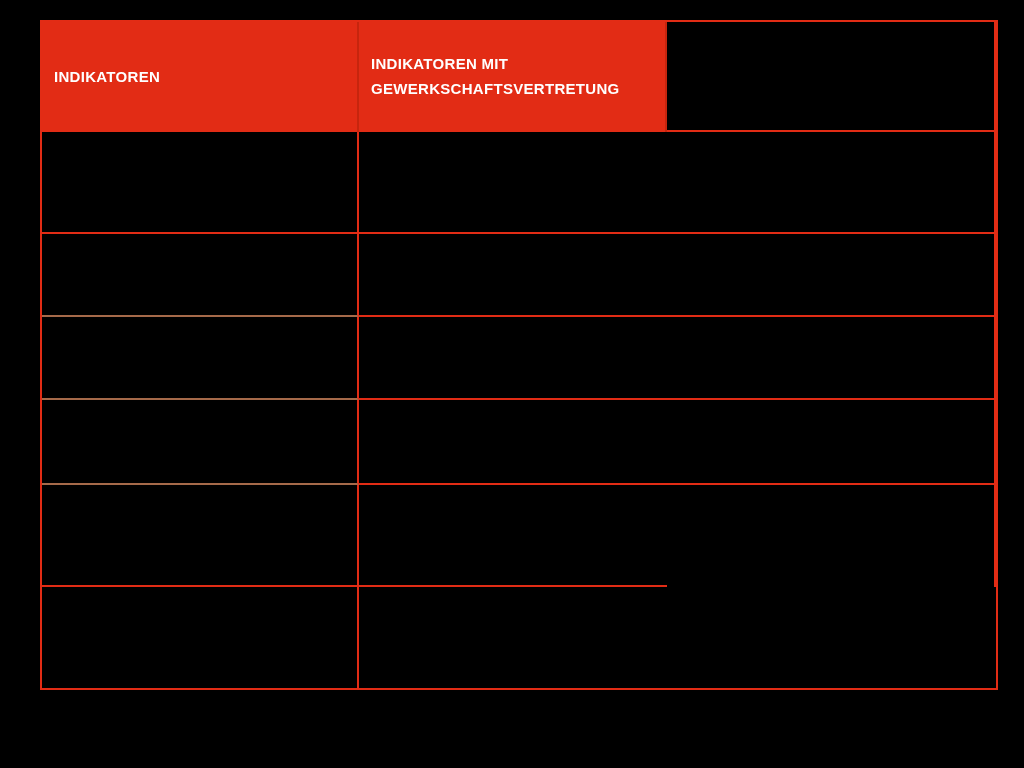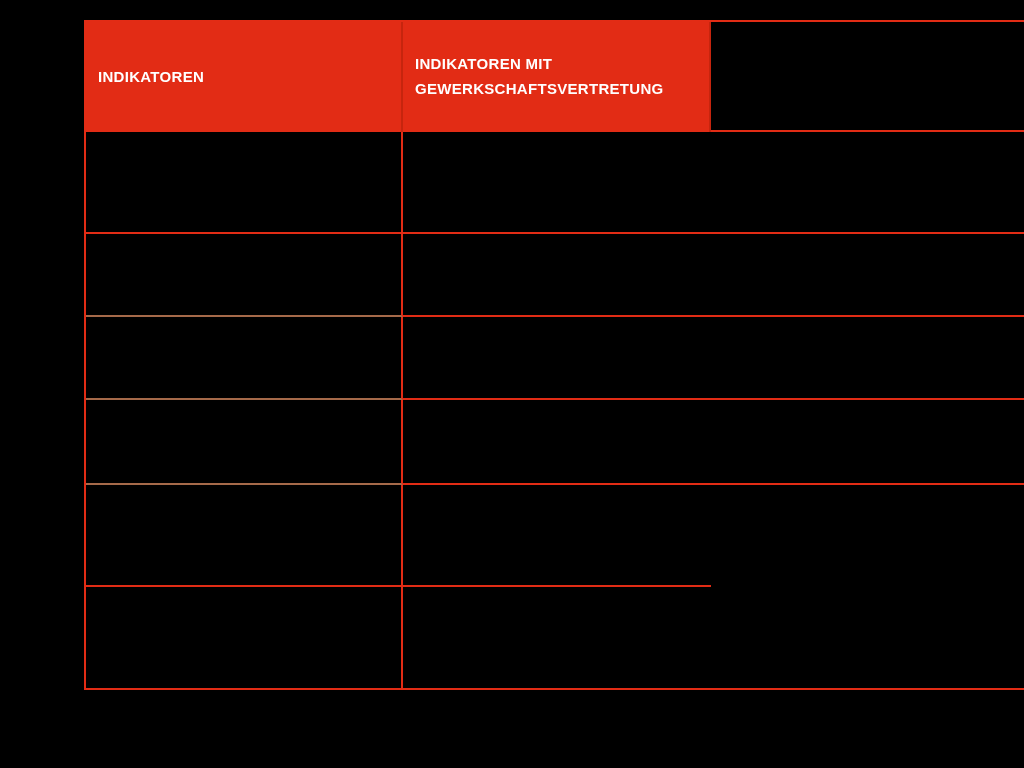--- a/index.html
+++ b/index.html
@@ -16,21 +16,20 @@
     height: 768px;
     background: var(--bg);
     overflow: hidden;
     font-family: "Liberation Sans", sans-serif;
   }
   .canvas {
     position: relative;
     width: 848px;
     height: 768px;
     background: var(--bg);
-    margin-left: 44px;
   }
   .table {
     position: absolute;
     left: 40px;
     top: 20px;
     width: 958px;
     height: 670px;
     box-sizing: border-box;
     border: 2px solid var(--red);
     display: grid;

